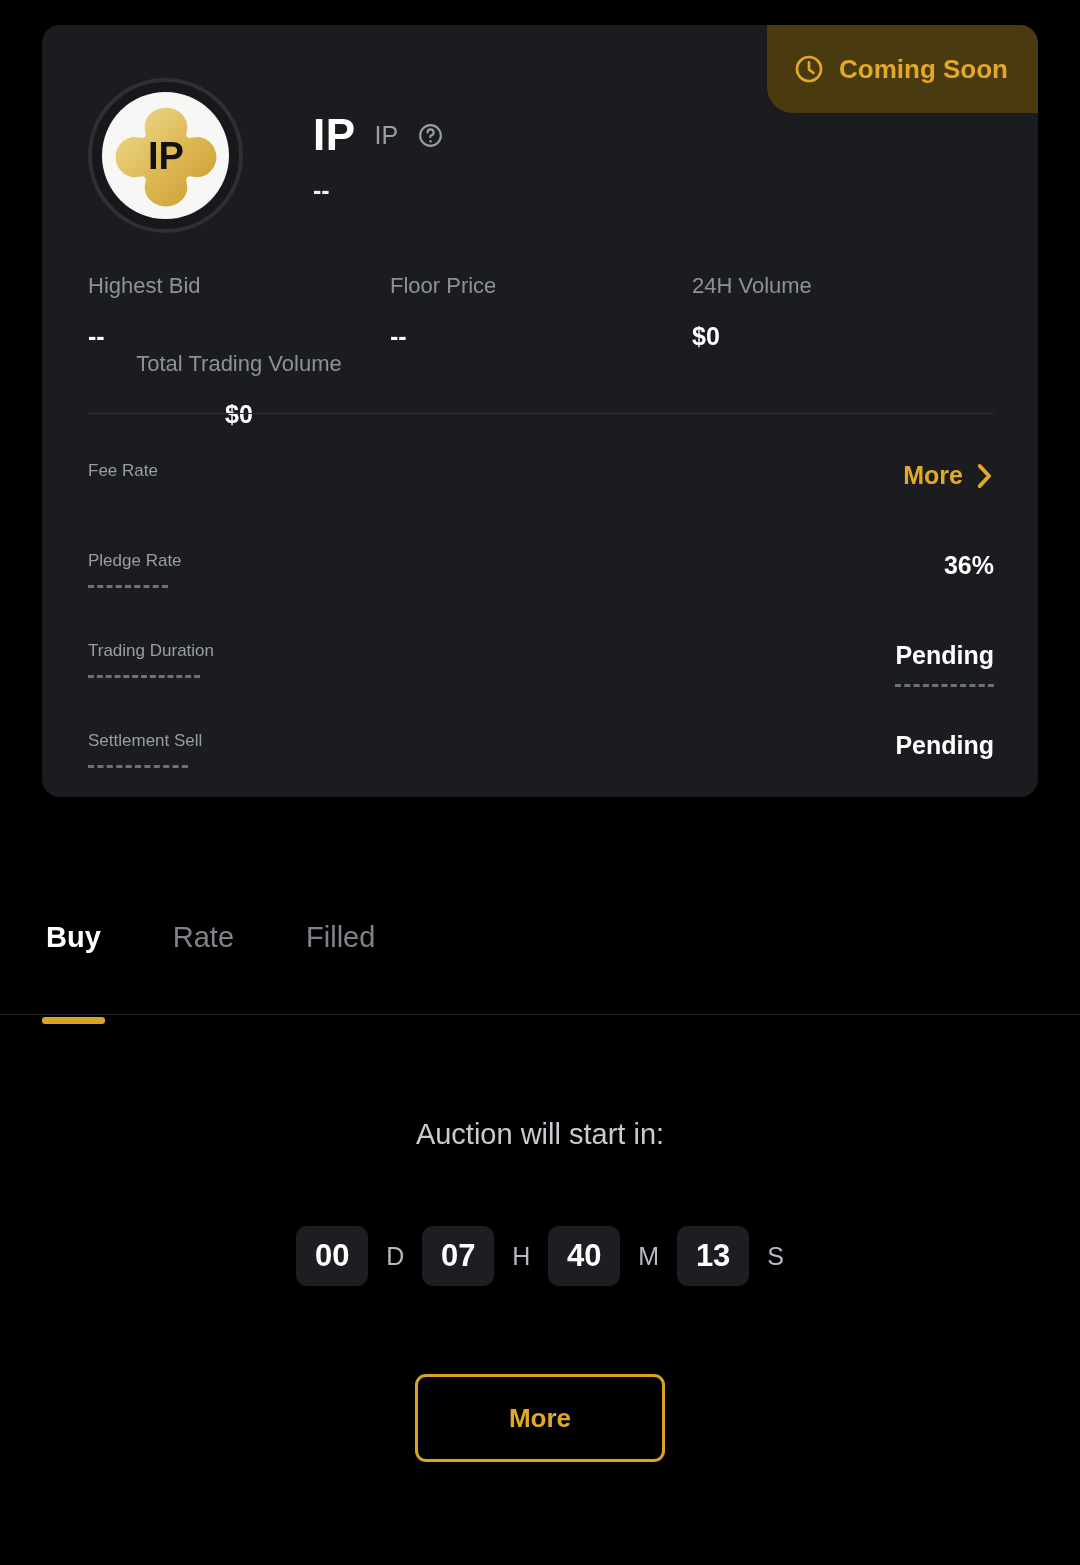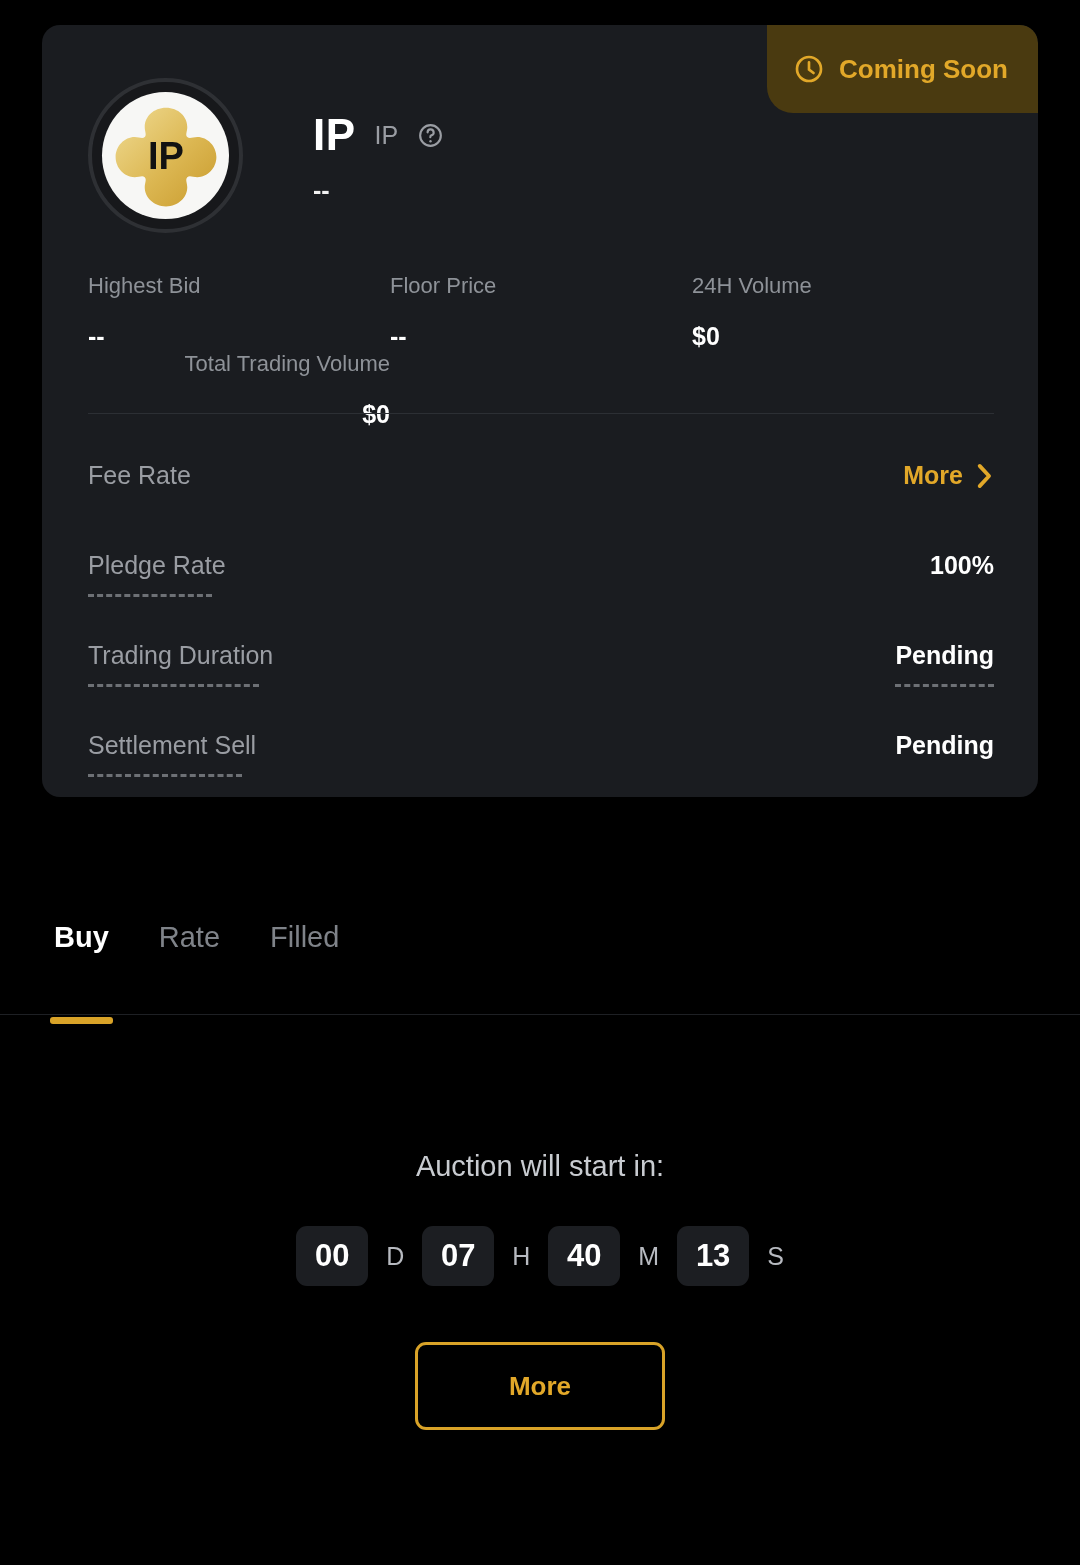--- a/index.html
+++ b/index.html
@@ -47,34 +47,34 @@
   .help-icon{ width:27px; height:27px; display:block; }
   .token-price{ margin-top:16px; font-size:25px; color:#f1f1f1; font-weight:bold; }
 
   
   .stats{
     position:absolute; left:46px; top:248px; width:906px;
     display:grid; grid-template-columns:1fr 1fr 1fr;
   }
   .stat .stat-label{ font-size:22px; color:#8e9298; white-space:nowrap; }
   .stat .stat-value{ margin-top:23px; font-size:25px; font-weight:bold; color:#ffffff; }
-  .stat.right{ text-align:right; }
+  .stat.right{ text-align:center; }
 
   .divider{
     position:absolute; left:46px; top:388px; width:906px; height:1px;
     background:#2c2f34;
   }
 
   
   .details{ position:absolute; left:46px; top:418px; width:906px; }
   .drow{
     position:relative; height:90px;
     display:flex; align-items:flex-start; justify-content:space-between;
   }
-  .dlabel{ font-size:25px; color:#9a9da3; padding-top:18px; position:relative; }
+  .dlabel{ font-size:17px; color:#9a9da3; padding-top:18px; position:relative; }
   .dlabel.dotted::after{
     content:""; position:absolute; left:0; bottom:-17px; width:calc(100% - 14px); height:0;
     border-bottom:3px dashed #6d7075;
   }
   .dvalue{ font-size:25px; font-weight:bold; color:#ffffff; padding-top:18px; position:relative; }
   .dvalue.dotted::after{
     content:""; position:absolute; right:0; bottom:-17px; width:100%; height:0;
     border-bottom:3px dashed #6d7075;
   }
   .more-link{
@@ -89,35 +89,35 @@
     display:flex; align-items:center; justify-content:center;
     cursor:pointer;
   }
   .chev-up{ width:56px; height:34px; display:block; }
 
   
   .tabs{
     position:absolute; left:0; top:905px; width:1080px; height:110px;
     border-bottom:1px solid #1e2024;
   }
-  .tablist{ position:absolute; left:50px; top:0; display:flex; gap:42px;align-items:flex-end; }
+  .tablist{ position:absolute; left:42px; top:0; display:flex; gap:64px;align-items:flex-end; }
   .tab{
     position:relative; padding:16px 4px 0 4px;
     font-size:29px; color:#7f8389; cursor:pointer; white-space:nowrap;
   }
   .tab.active{ color:#ffffff; font-weight:bold; }
   .tab.active::after{
     content:""; position:absolute; left:0; bottom:-70px; width:100%; height:7px;
     background:#d9a328; border-radius:3px;
   }
 
   
   .countdown-wrap{
     position:absolute; left:0; top:1015px; width:1080px; height:550px;
-    display:flex; flex-direction:column; align-items:center; justify-content:center;
+    display:flex; flex-direction:column; align-items:center; justify-content:center;gap:32px;
   }
   .countdown-title{ font-size:29px; color:#c8cbd0; }
   .countdown{ margin-top:43px; display:flex; align-items:center; }
   .cd-box{
     width:72px; height:60px; border-radius:11px; background:#1c1e22;
     display:flex; align-items:center; justify-content:center;
     font-size:31px; font-weight:bold; color:#ffffff;
   }
   .cd-unit{ font-size:25px; color:#b7bac0; margin:0 18px; }
   .cd-unit.last{ margin-right:0; }
@@ -208,21 +208,21 @@
         <div class="more-link">
           <span>More</span>
           <svg class="chev-right" viewBox="0 0 12 18" fill="none" stroke="#e2a829" stroke-width="2.6" stroke-linecap="round" stroke-linejoin="round">
             <path d="M3 2 L9.5 9 L3 16"></path>
           </svg>
         </div>
       </div>
 
       <div class="drow">
         <div class="dlabel dotted">Pledge Rate</div>
-        <div class="dvalue">100%</div>
+        <div class="dvalue">36%</div>
       </div>
 
       <div class="drow">
         <div class="dlabel dotted">Trading Duration</div>
         <div class="dvalue dotted">Pending</div>
       </div>
 
       <div class="drow">
         <div class="dlabel dotted">Settlement Sell</div>
         <div class="dvalue">Pending</div>

